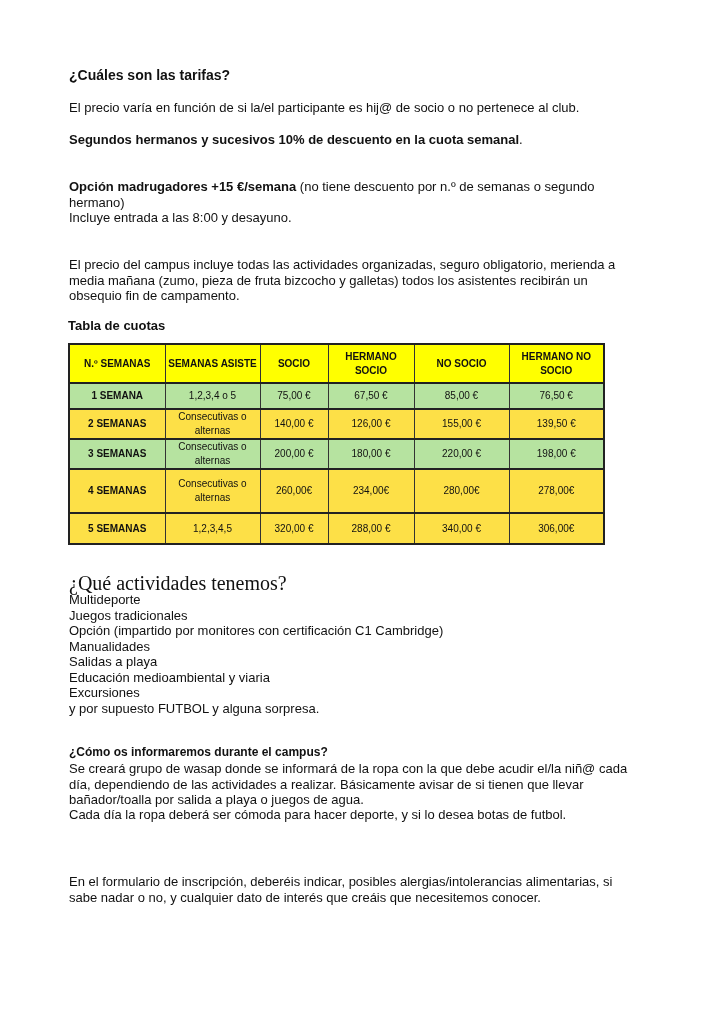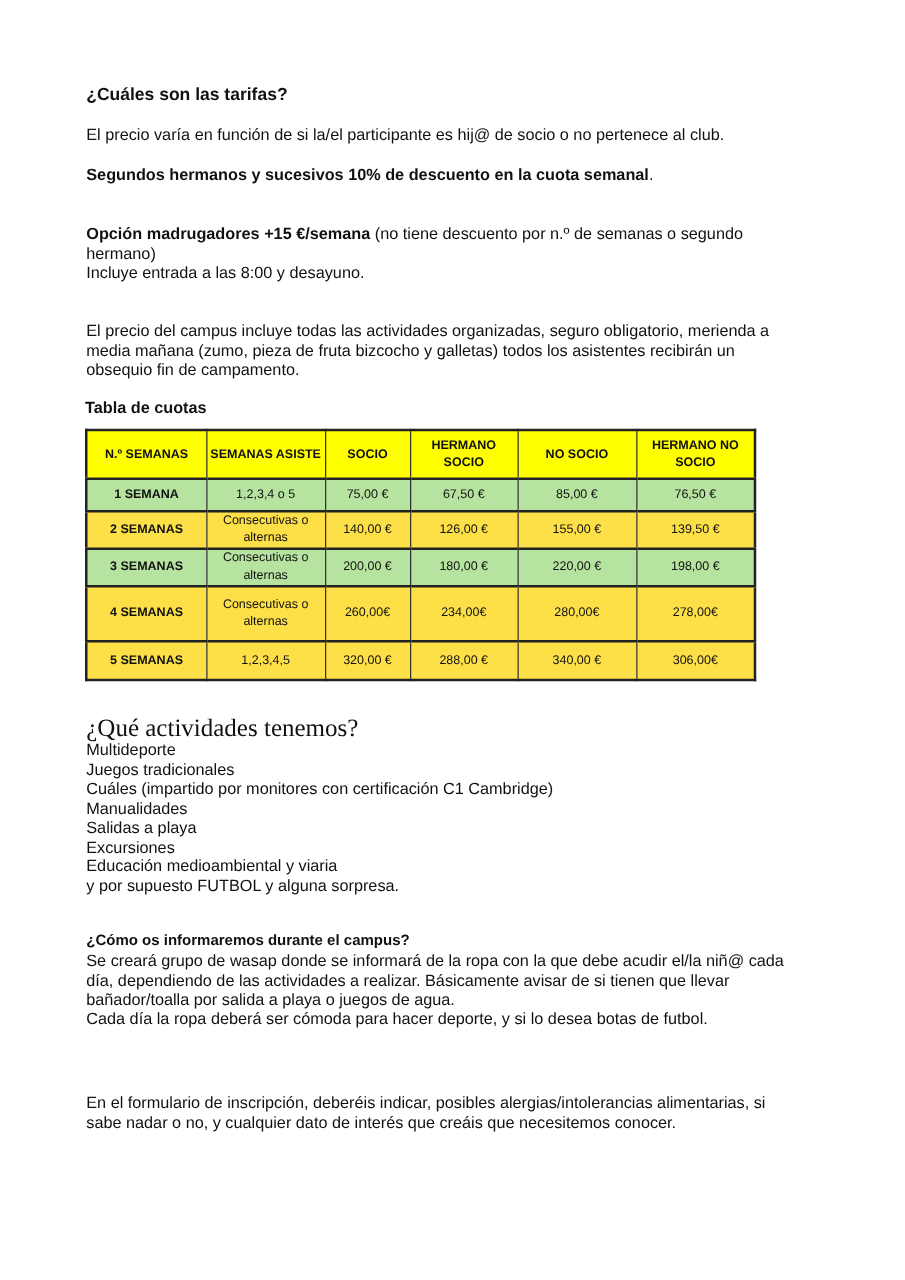--- a/index.html
+++ b/index.html
@@ -106,24 +106,24 @@
       <td>340,00 €</td>
       <td>306,00€</td>
     </tr>
   </tbody>
 </table>
 
 <h2 class="p serif-h" style="top:576px;">¿Qué actividades tenemos?</h2>
 <ul class="p" style="top:592px;list-style:none;padding:0;">
   <li>Multideporte</li>
   <li>Juegos tradicionales</li>
-  <li>Cuáles (impartido por monitores con certificación C1 Cambridge)</li>
+  <li>Opción (impartido por monitores con certificación C1 Cambridge)</li>
   <li>Manualidades</li>
   <li>Salidas a playa</li>
+  <li>Educación medioambiental y viaria</li>
   <li>Excursiones</li>
-  <li>Educación medioambiental y viaria</li>
   <li>y por supuesto FUTBOL y alguna sorpresa.</li>
 </ul>
 
 <h2 class="p bold" style="top:745px;font-size:12px;">¿Cómo os informaremos durante el campus?</h2>
 <p class="p" style="top:761px;width:575px;">Se creará grupo de wasap donde se informará de la ropa con la que debe acudir el/la niñ@ cada día, dependiendo de las actividades a realizar. Básicamente avisar de si tienen que llevar bañador/toalla por salida a playa o juegos de agua.</p>
 <p class="p" style="top:807px;">Cada día la ropa deberá ser cómoda para hacer deporte, y si lo desea botas de futbol.</p>
 <p class="p" style="top:838px;width:575px;margin-top:36px;">En el formulario de inscripción, deberéis indicar, posibles alergias/intolerancias alimentarias, si sabe nadar o no, y cualquier dato de interés que creáis que necesitemos conocer.</p>
 
 </body></html>

